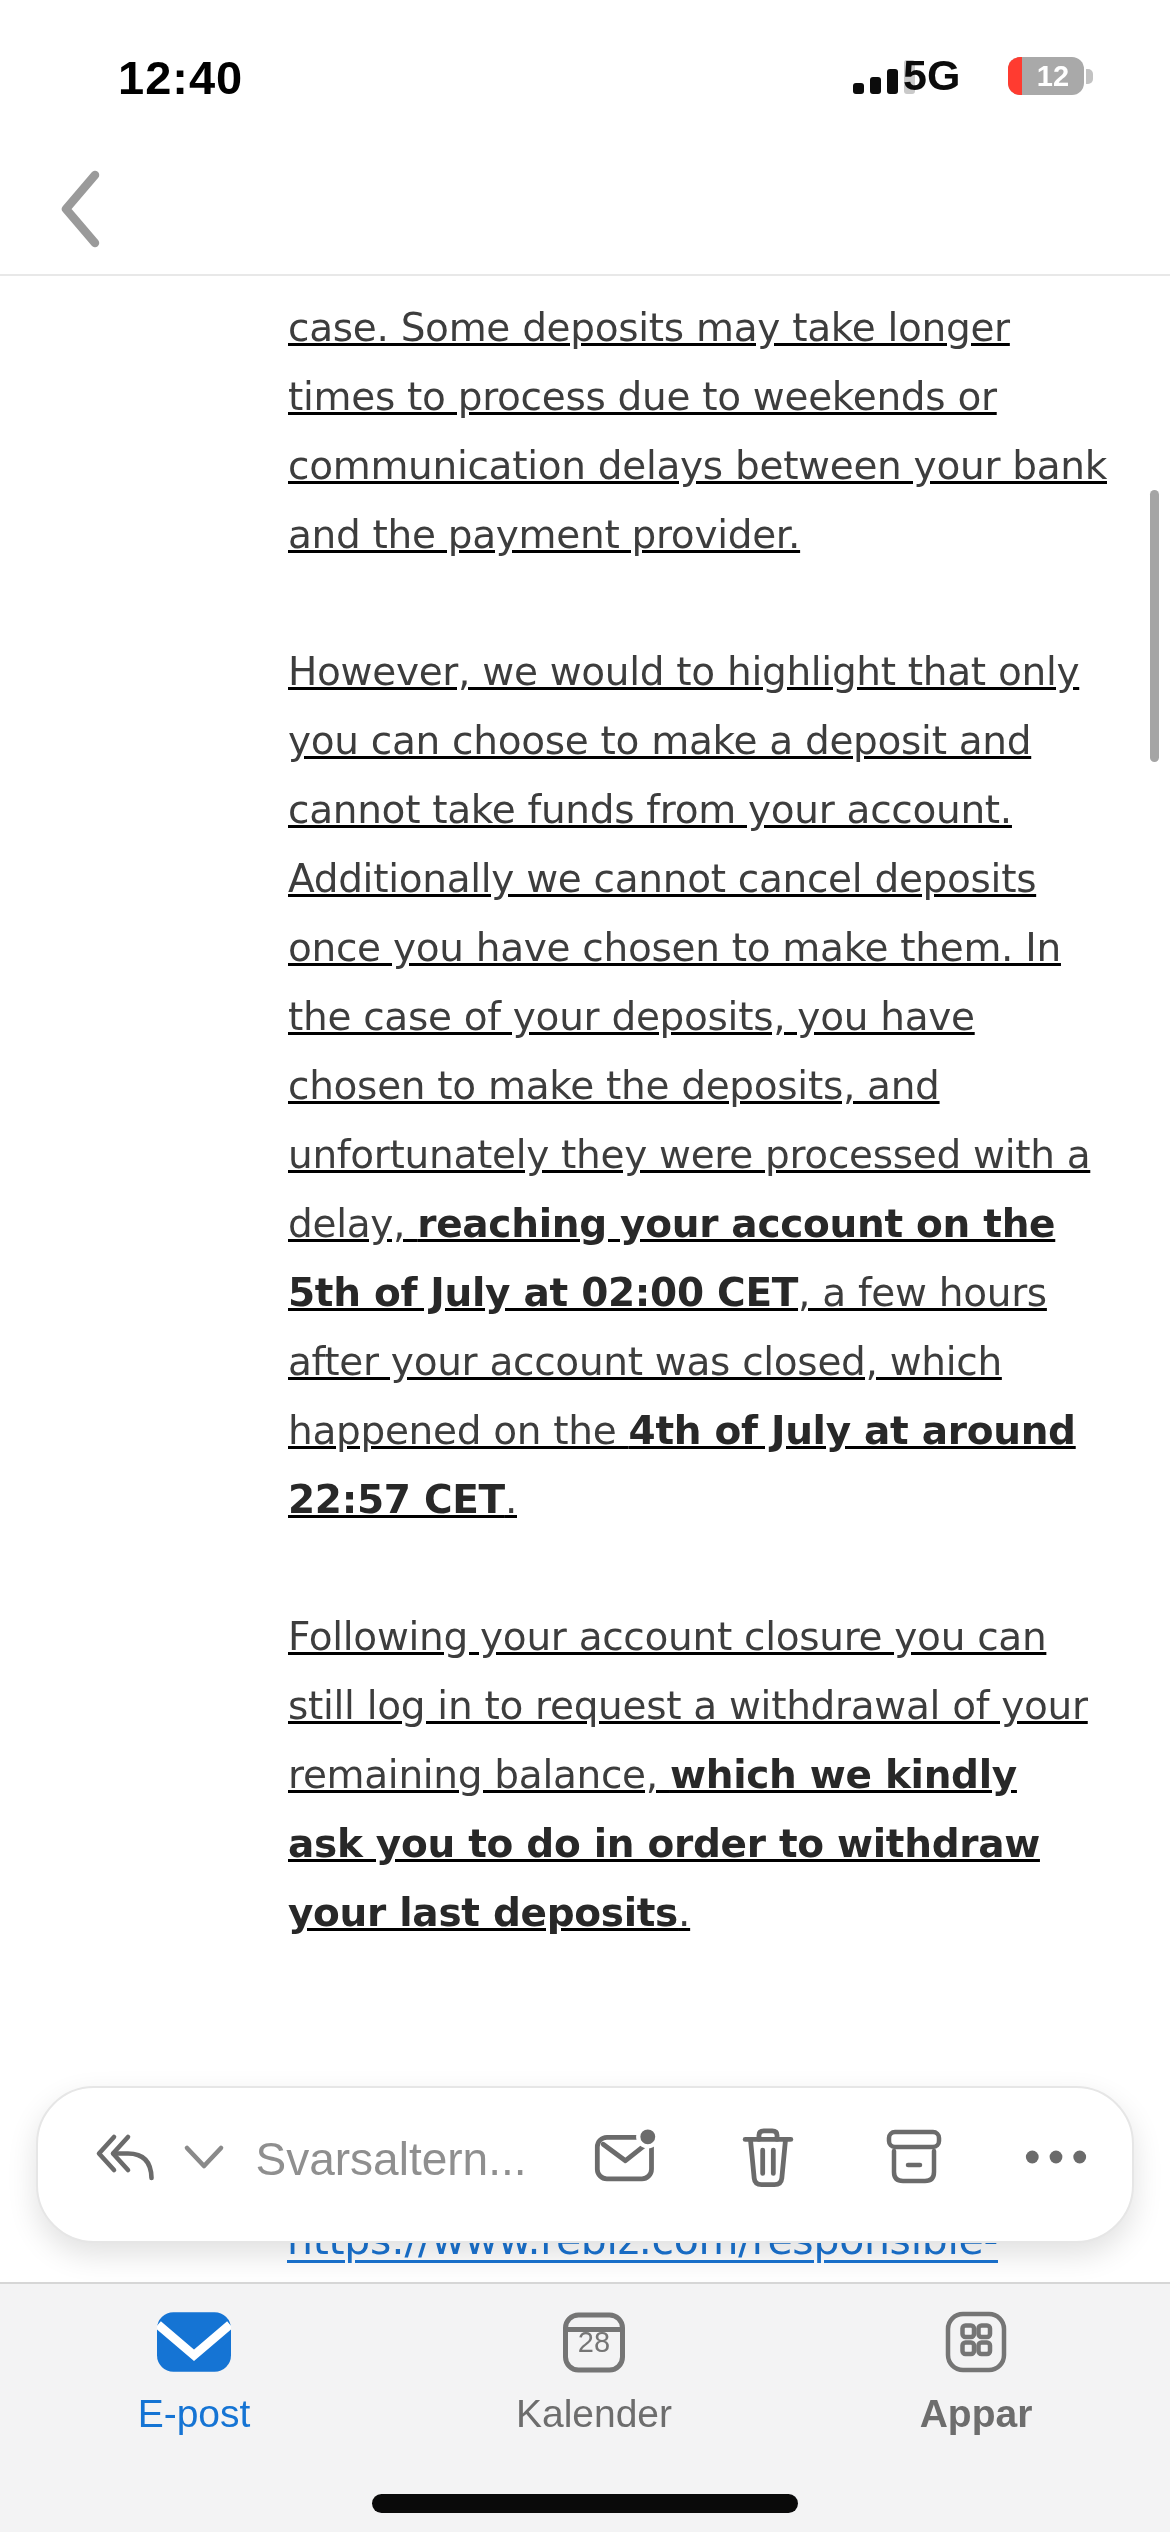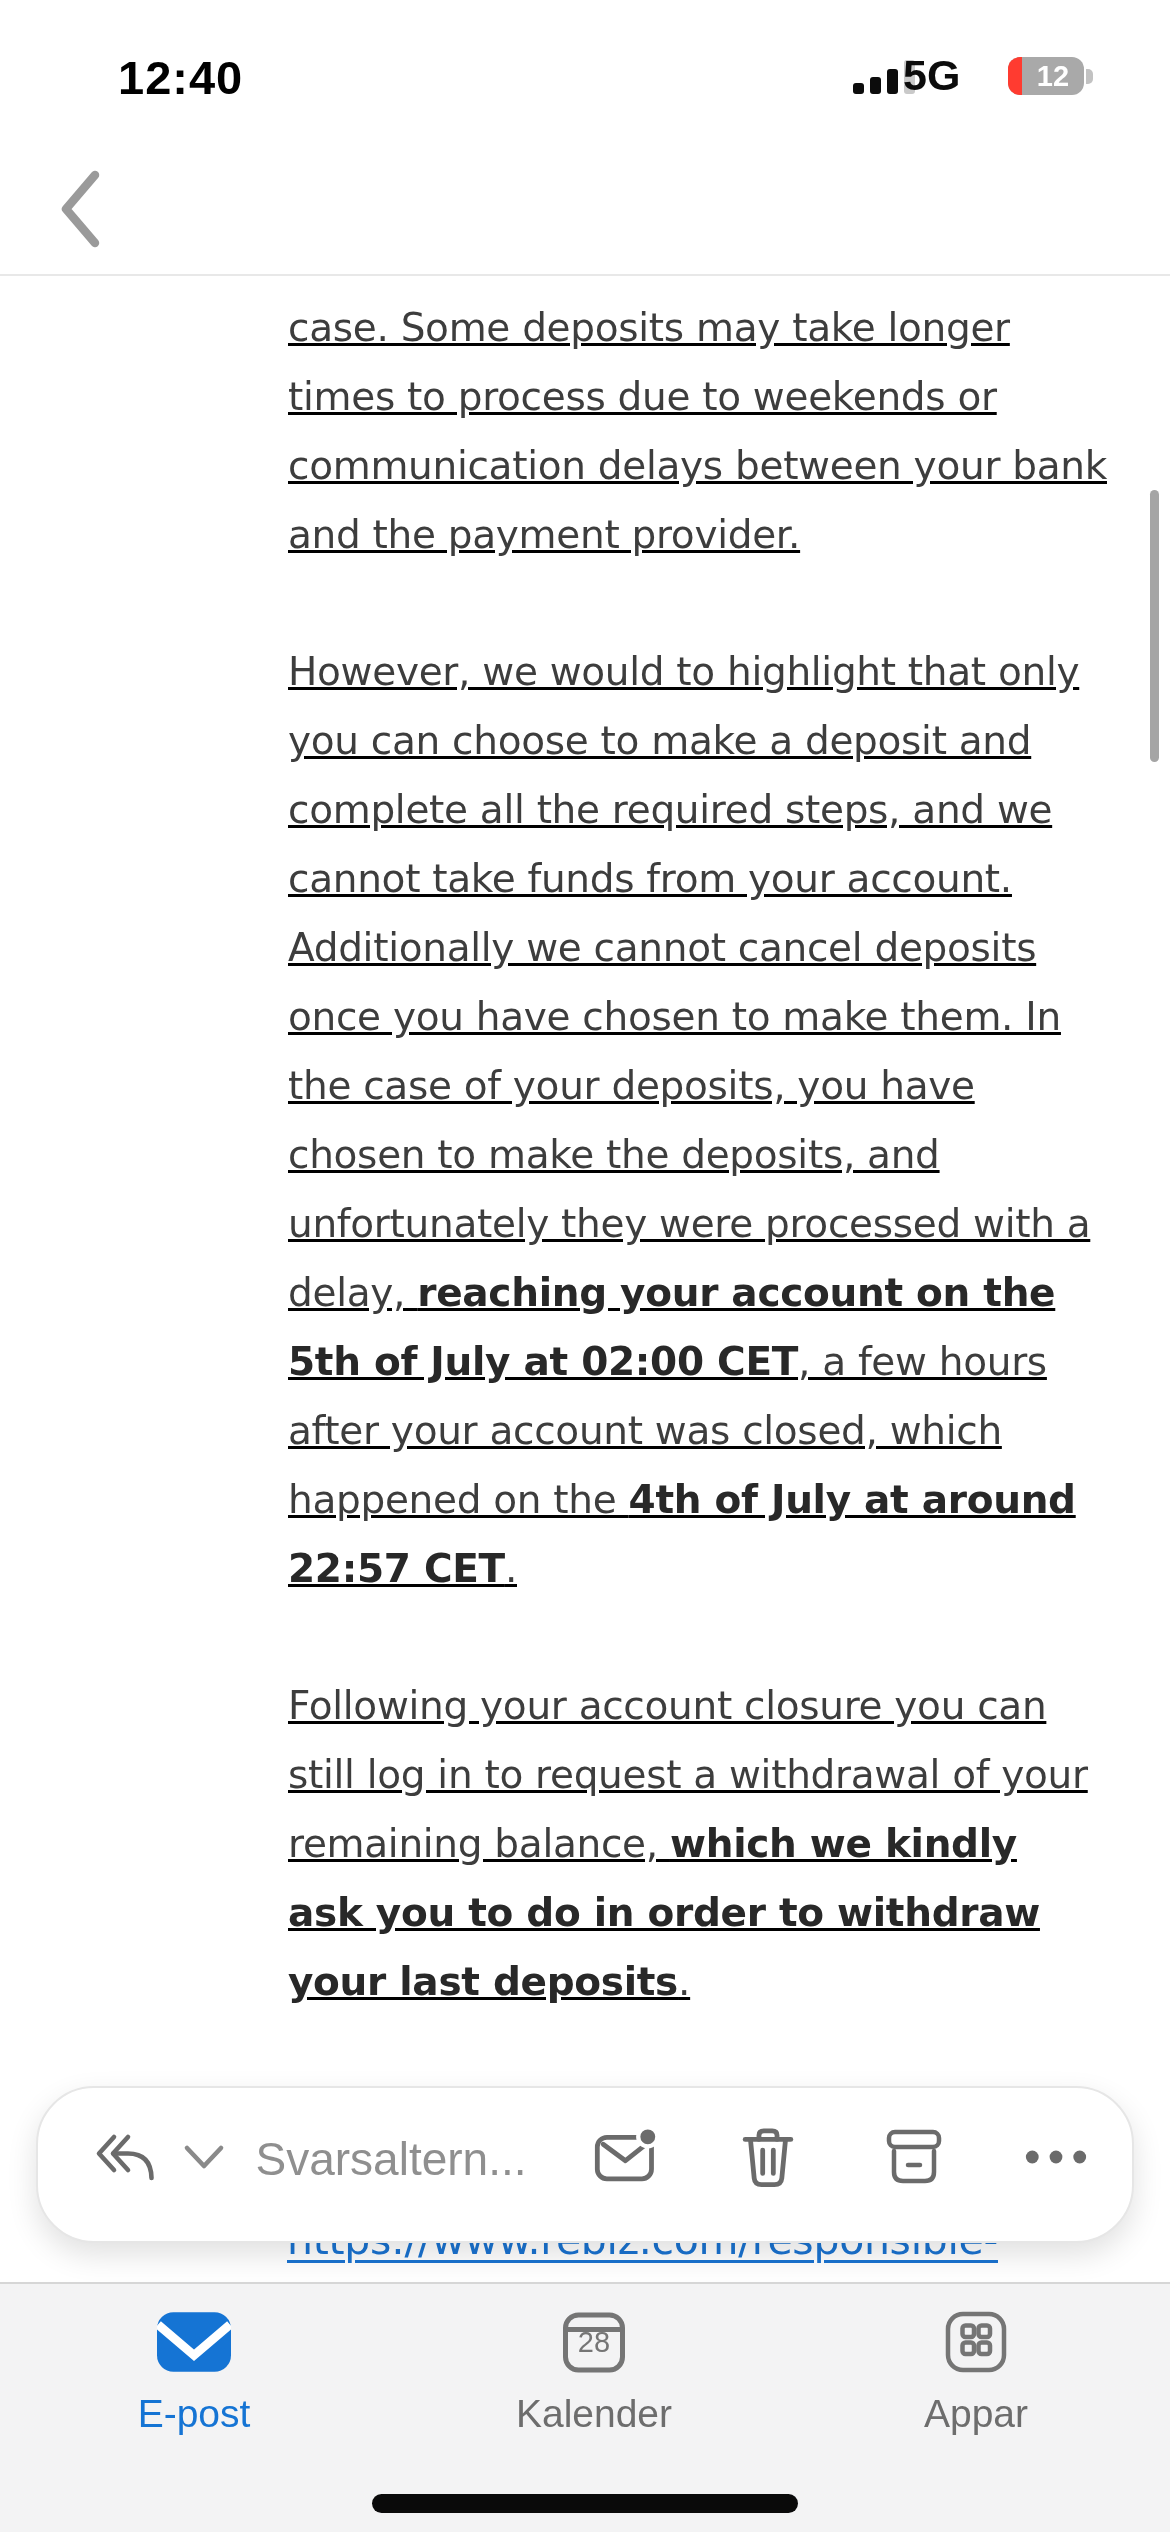--- a/index.html
+++ b/index.html
@@ -45,21 +45,21 @@
   #archive-button{left:836px;width:80px;}
   #more-button{left:978px;width:80px;}
 
   
   #tab-bar{left:0;top:2282px;width:1170px;height:250px;background:#f3f3f4;border-top:2px solid #d6d6d6;
            z-index:10;box-sizing:border-box;}
   .tab{position:absolute;top:0;width:240px;height:200px;display:flex;flex-direction:column;align-items:center;
        background:none;border:0;padding:0;cursor:pointer;}
   #tab-epost{left:74px;}
   #tab-kalender{left:474px;}
-  #tab-appar{left:856px;}
+  #tab-appar{left:856px;font-weight:bold;}
   .tab .tab-icon{margin-top:26px;height:64px;display:flex;align-items:center;justify-content:center;position:relative;}
   .tab .tab-label{margin-top:18px;font-size:39px;color:#6d6d6d;}
   #tab-epost .tab-label{color:#1574d4;}
   #calendar-day{position:absolute;left:0;top:16px;width:64px;text-align:center;
                 font-size:29px;font-weight:500;color:#757575;}
   #home-indicator{left:372px;top:2494px;width:426px;height:19px;border-radius:10px;background:#0a0a0a;z-index:11;}
 </style>
 </head>
 <body>
 
@@ -95,21 +95,20 @@
   <div class="abs" id="email-body">
       <div class="para">
         <div class="line"><span>case. Some deposits may take longer</span></div>
         <div class="line"><span>times to process due to weekends or</span></div>
         <div class="line"><span>communication delays between your bank</span></div>
         <div class="line"><span>and the payment provider.</span></div>
       </div>
       <div class="para">
         <div class="line"><span>However, we would to highlight that only</span></div>
         <div class="line"><span>you can choose to make a deposit and</span></div>
-        <div class="line"><span>complete all the required steps, and we</span></div>
         <div class="line"><span>cannot take funds from your account.</span></div>
         <div class="line"><span>Additionally we cannot cancel deposits</span></div>
         <div class="line"><span>once you have chosen to make them. In</span></div>
         <div class="line"><span>the case of your deposits, you have</span></div>
         <div class="line"><span>chosen to make the deposits, and</span></div>
         <div class="line"><span>unfortunately they were processed with a</span></div>
         <div class="line"><span>delay, </span><span class="bold">reaching your account on the</span></div>
         <div class="line"><span class="bold">5th of July at 02:00 CET</span><span>, a few hours</span></div>
         <div class="line"><span>after your account was closed, which</span></div>
         <div class="line"><span>happened on the </span><span class="bold">4th of July at around</span></div>

